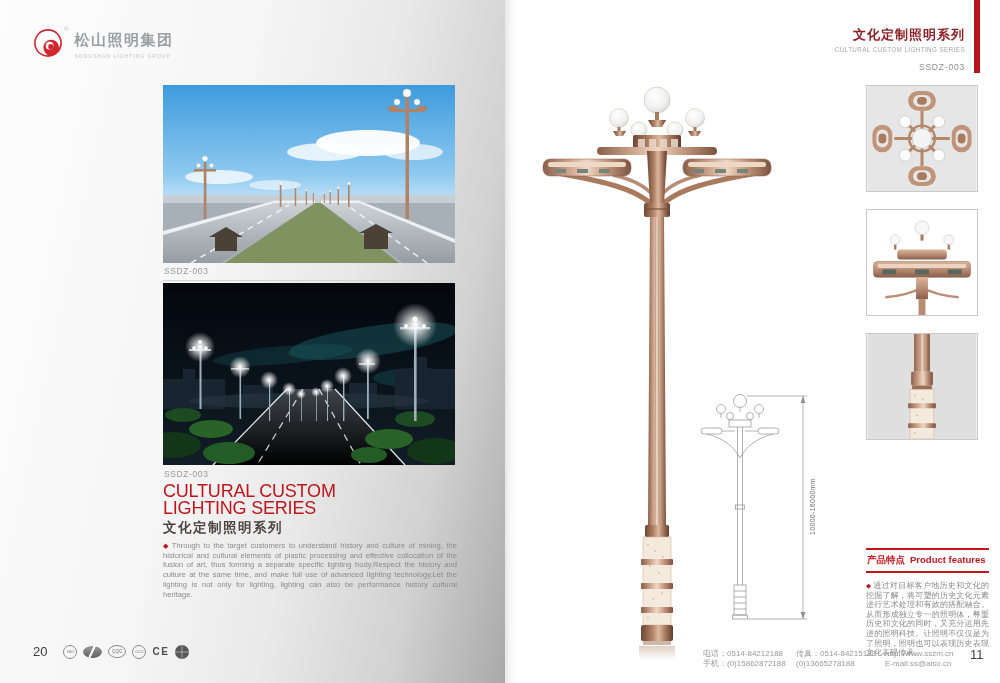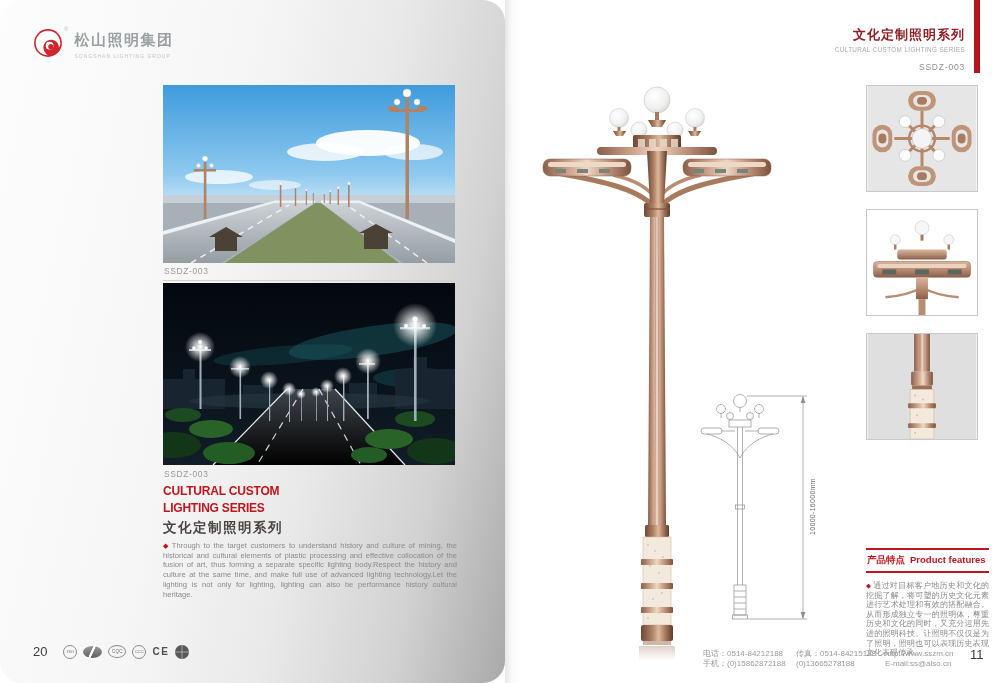--- a/index.html
+++ b/index.html
@@ -2,38 +2,38 @@
 <html><head>
 <meta charset="utf-8">
 <style>
   * { margin:0; padding:0; box-sizing:border-box; }
   html,body { width:1000px; height:683px; background:#fff; }
   body { font-family:"Liberation Sans","DejaVu Sans",sans-serif; }
   .spread { position:relative; width:1000px; height:683px; overflow:hidden; background:#fff; }
 
   
   .page-left { position:absolute; left:0; top:0; width:505px; height:683px;
-    background:linear-gradient(102deg,#fdfdfd 0%,#f6f6f6 40%,#e9e9e9 62%,#d2d2d2 82%,#a9a9a9 100%);border-radius:22px; }
+    background:linear-gradient(102deg,#fdfdfd 0%,#f6f6f6 40%,#e9e9e9 62%,#d2d2d2 82%,#a9a9a9 100%); }
   .logo { position:absolute; left:33px; top:28px; display:flex; align-items:flex-start; }
   .logo svg { width:30px; height:30px; }
   .reg { font-size:6px; color:#b9b9b9; margin:-2px 0 0 1px; }
   .logo-txt { margin-left:6px; padding-top:3px; }
   .logo-cn { font-size:15px; font-weight:bold; color:#9aa0a3; letter-spacing:1.5px; }
   .logo-en { font-size:5px; color:#c0c4c7; letter-spacing:1px; margin-top:3px; }
 
   .photo { position:absolute; left:163px; width:292px; overflow:hidden; }
   .p1 { top:85px; height:178px; }
   .p2 { top:283px; height:182px; }
   .photo svg { display:block; width:100%; height:100%; }
   .cap { position:absolute; left:164px; font-size:8.5px; color:#9b9b9b; letter-spacing:.6px; }
   .cap1 { top:266px; } .cap2 { top:469px; }
   .rule { position:absolute; left:163px; top:280px; width:292px; border-top:1px solid #d2d2d2; }
 
-  .title-en { position:absolute; left:163px; top:483px; font-size:12px; line-height:17px;
-    font-weight:bold; color:#bf161d; letter-spacing:-.2px; }
+  .title-en { position:absolute; left:163px; top:483px; font-size:18px; line-height:17px;
+    font-weight:normal; color:#bf161d; letter-spacing:-.2px; }
   .title-cn { position:absolute; left:163px; top:519px; font-size:13.5px; font-weight:bold;
     color:#4c4440; letter-spacing:1.5px; }
   .desc { position:absolute; left:163px; top:541px; width:294px; font-size:7.6px;
     line-height:9.7px; color:#8b8b8b; text-align:justify; }
   .bullet { color:#bf161d; font-size:7px; margin-right:2px; }
 
   .foot-l { position:absolute; left:33px; top:644px; display:flex; align-items:center; gap:16px; }
   .pagenum { font-size:13px; color:#3c3c3c; }
   .certs { display:flex; gap:6px; align-items:center; }
   .cert { display:inline-flex; align-items:center; justify-content:center; color:#6a6a6a; }

